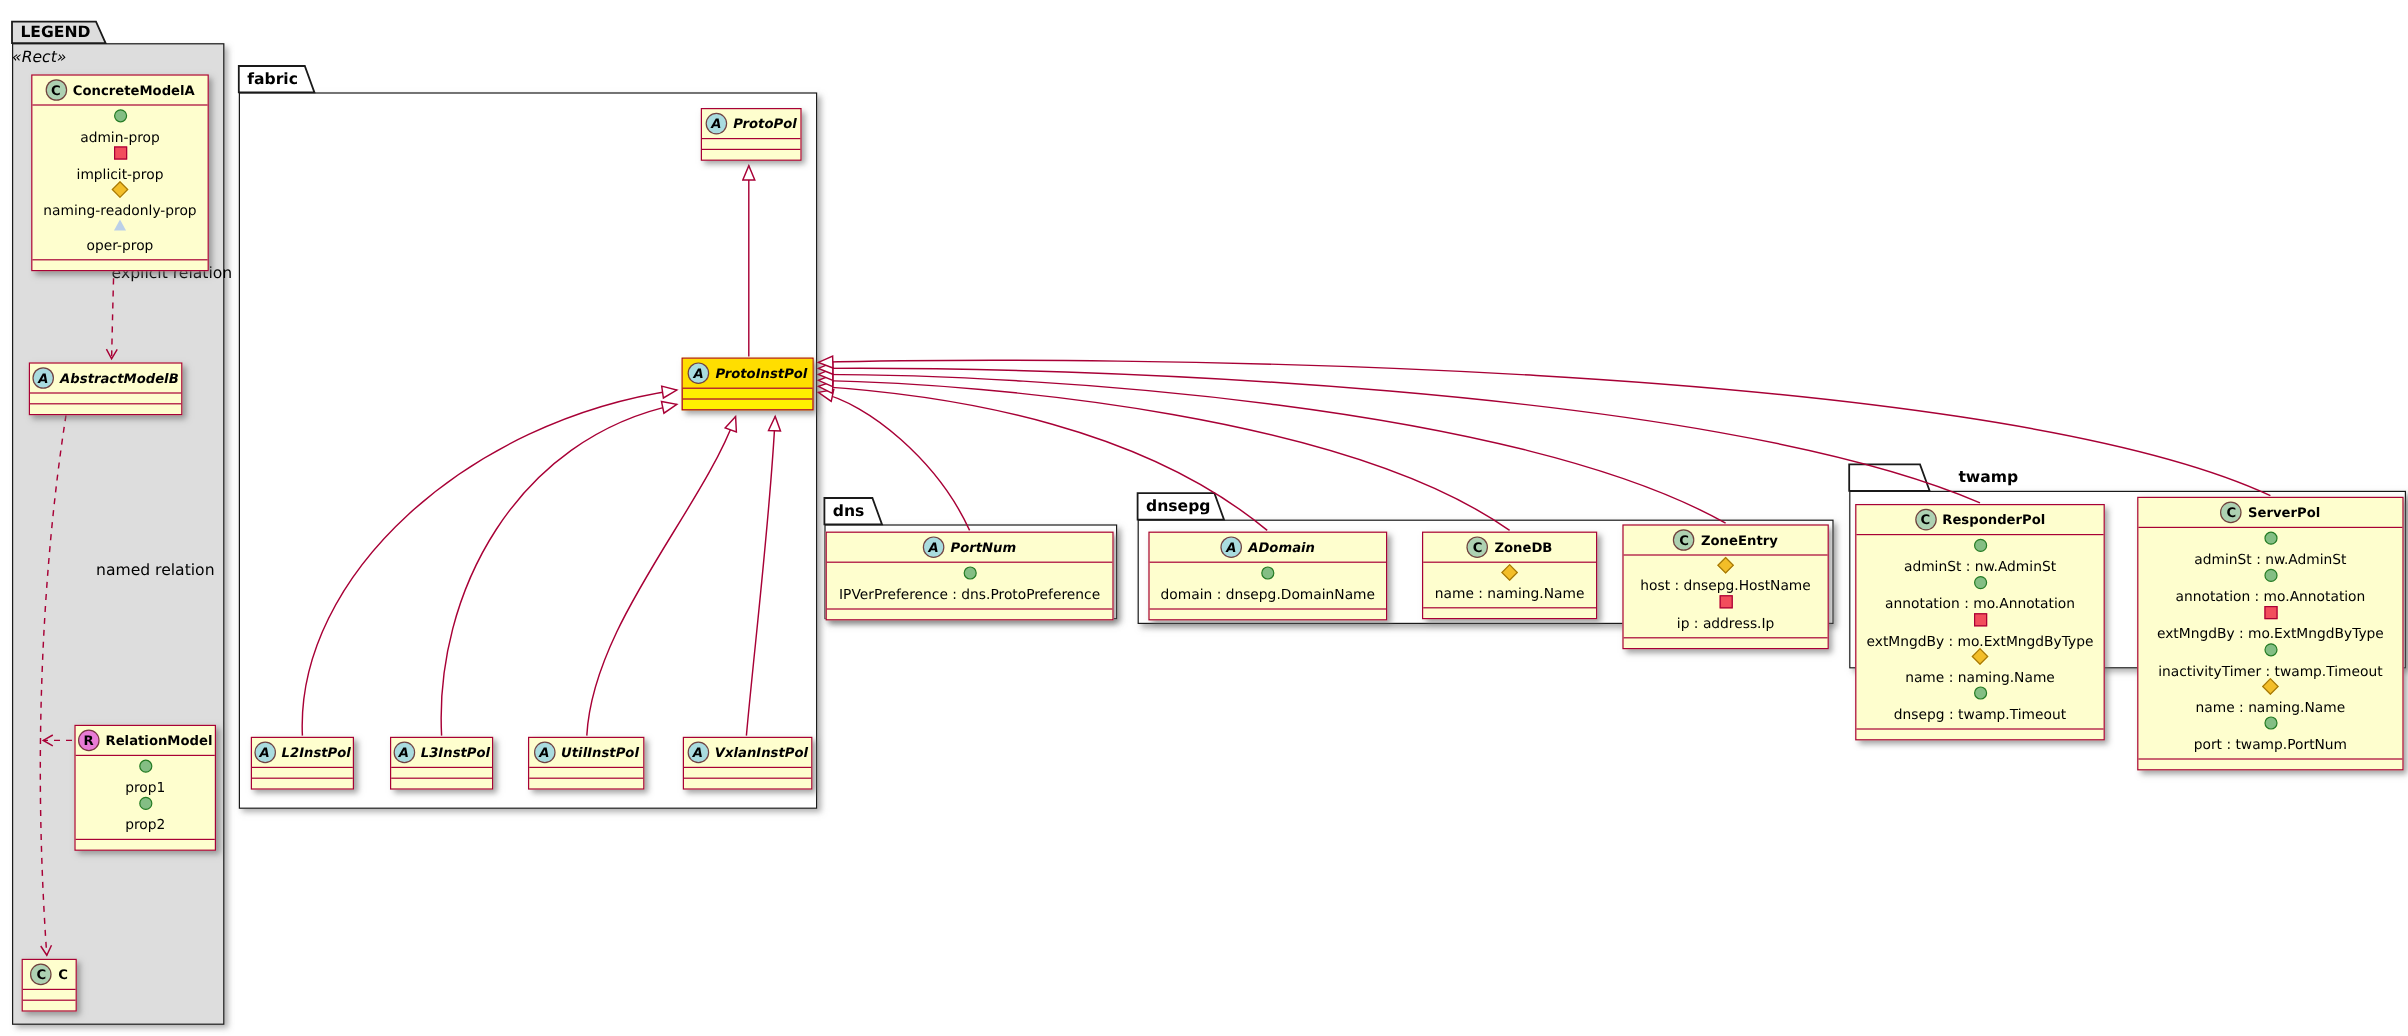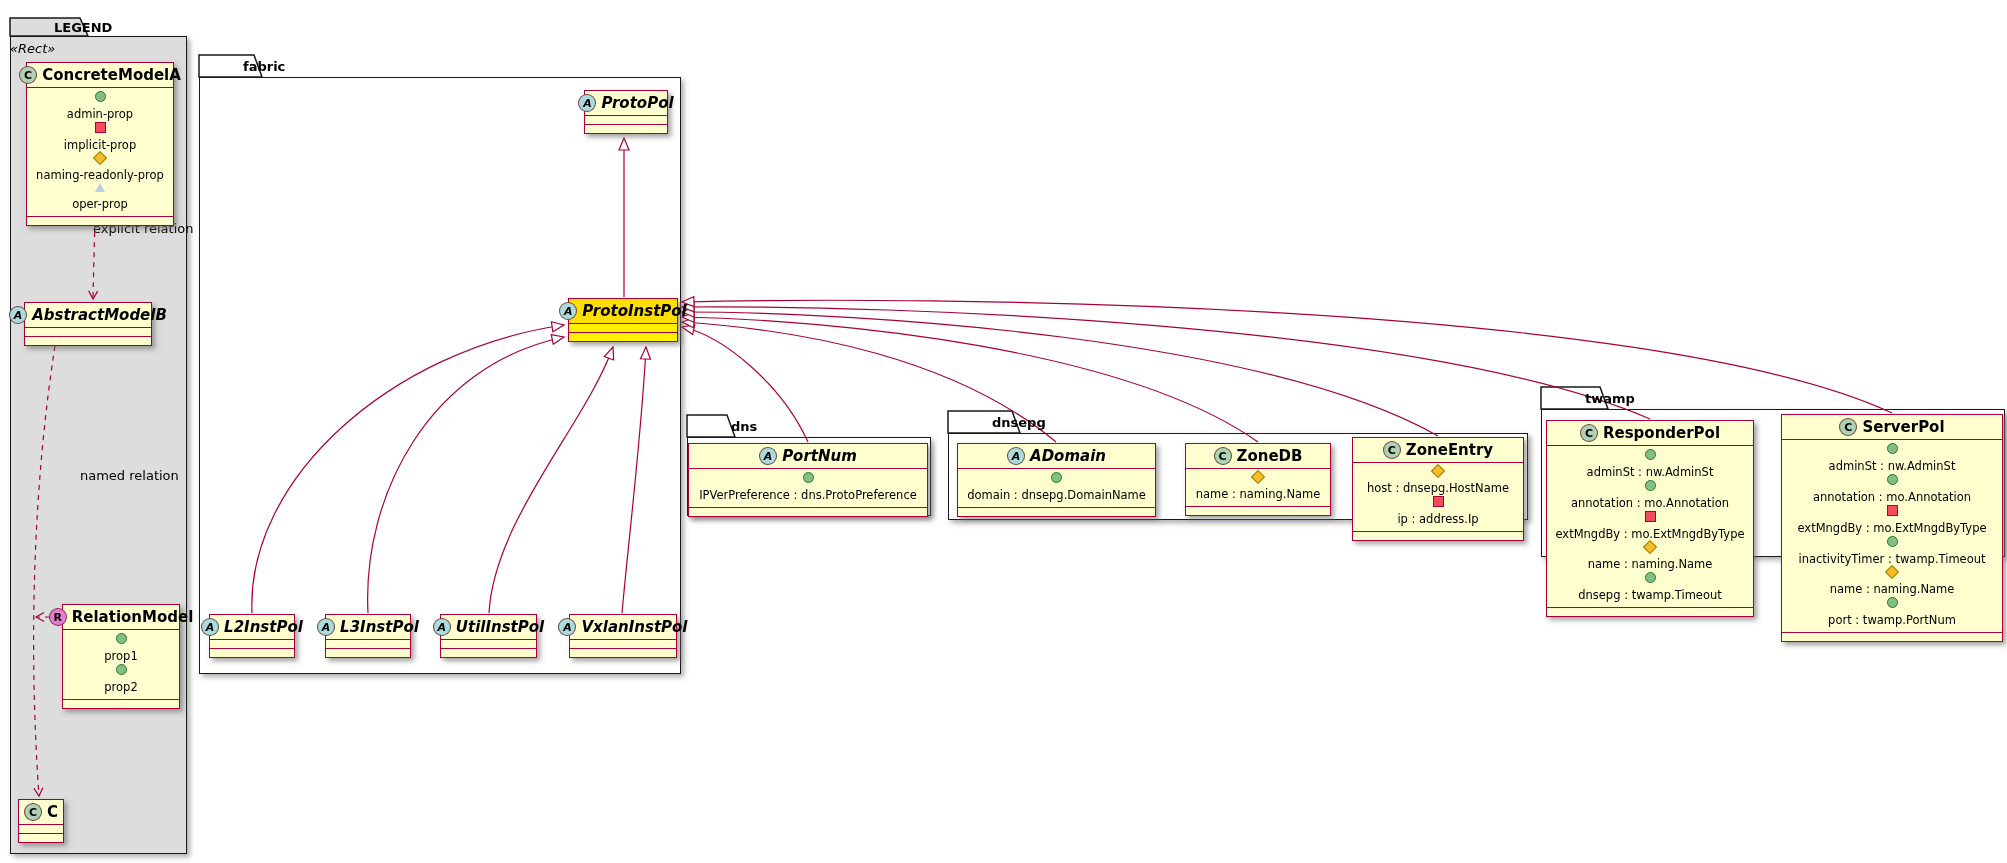--- a/index.html
+++ b/index.html
@@ -3,30 +3,30 @@
 <meta charset="utf-8">
 <style>
   html,body{margin:0;padding:0;background:#fff;}
   .stage{position:relative;width:2007px;height:863px;background:#ffffff;overflow:hidden;
          font-family:"DejaVu Sans","Liberation Sans",sans-serif;color:#000;}
 
   
   .pkg{position:absolute;box-sizing:border-box;border:1.5px solid #1a1a1a;background:#ffffff;
        box-shadow:3px 3px 5px rgba(110,110,110,.55);z-index:1;}
   .pkg.gray{background:#DDDDDD;}
-  .pkg-label{position:absolute;z-index:4;font-weight:bold;font-size:13px;line-height:17px;white-space:nowrap;margin-left:37px;}
+  .pkg-label{position:absolute;z-index:4;font-weight:bold;font-size:13px;line-height:17px;white-space:nowrap;}
 
   
   .edges{position:absolute;left:0;top:0;z-index:2;}
 
   
   .cls{position:absolute;box-sizing:border-box;background:#FEFECE;border:1.5px solid #A80036;
        box-shadow:3px 3px 5px rgba(110,110,110,.65);z-index:3;}
   .cls .hdr{display:flex;align-items:center;justify-content:center;gap:5px;padding:3px 6px;}
-  .cls .name{font-size:15px;font-weight:bold;white-space:nowrap;}
+  .cls .name{font-size:11px;font-weight:bold;white-space:nowrap;}
   .cls.abstract .name{font-style:italic;}
   .cls.hl{background:#FFF000;}
   .cls.hl .hdr{background:#FFDE00;}
   .spot{width:16px;height:16px;border-radius:50%;border:1px solid rgba(100,40,40,.85);
         display:flex;align-items:center;justify-content:center;font-size:11px;font-weight:bold;flex:0 0 auto;}
   .spot.c{background:#ADD1B2;}
   .spot.a{background:#A9DCDF;font-style:italic;}
   .spot.r{background:#E87BD6;}
   .sec{border-top:1px solid #A80036;}
   .attrs{padding:3px 6px 4px;}
@@ -86,21 +86,21 @@
 
     <path d="M 97 162 C 95 210 94 255 93 299" fill="none" stroke="#A80036" stroke-width="1.2" stroke-dasharray="5,5" marker-end="url(#vee)"></path>
     <path d="M 55 346 C 34 480 28 640 39 796" fill="none" stroke="#A80036" stroke-width="1.2" stroke-dasharray="5,5" marker-end="url(#vee)"></path>
     <path d="M 60 617 L 36 617" fill="none" stroke="#A80036" stroke-width="1.2" stroke-dasharray="5,5" marker-end="url(#vee)"></path>
   </svg>
 
   <div class="pkg-label" style="left:17px;top:19px;">LEGEND</div>
   <div class="pkg-label" style="left:206px;top:58px;">fabric</div>
   <div class="pkg-label" style="left:694px;top:418px;">dns</div>
   <div class="pkg-label" style="left:955px;top:414px;">dnsepg</div>
-  <div class="pkg-label" style="left:1548px;top:390px;text-align:center;">twamp</div>
+  <div class="pkg-label" style="left:1632px;top:390px;text-align:center;">twamp</div>
 
   <div class="stereo" style="left:10px;top:41px;width:177px;">«Rect»</div>
   <div class="note-label" style="left:93px;top:221px;">explicit relation</div>
   <div class="note-label" style="left:80px;top:468px;">named relation</div>
 
   <div class="cls" style="left:26px;top:62px;width:148px;">
     <div class="hdr">
       <span class="spot c">C</span>
       <span class="name">ConcreteModelA</span>
     </div>

